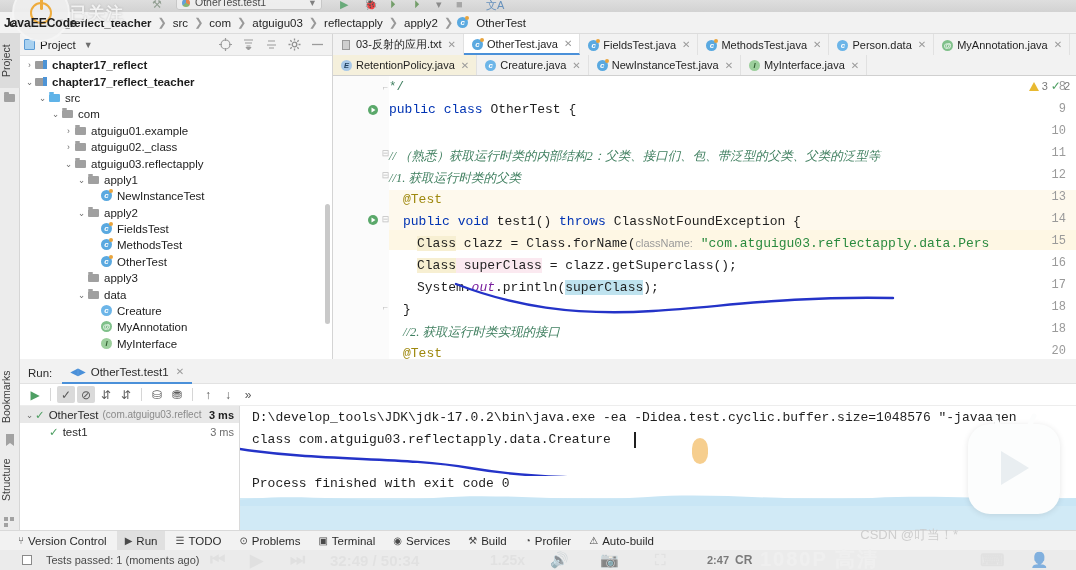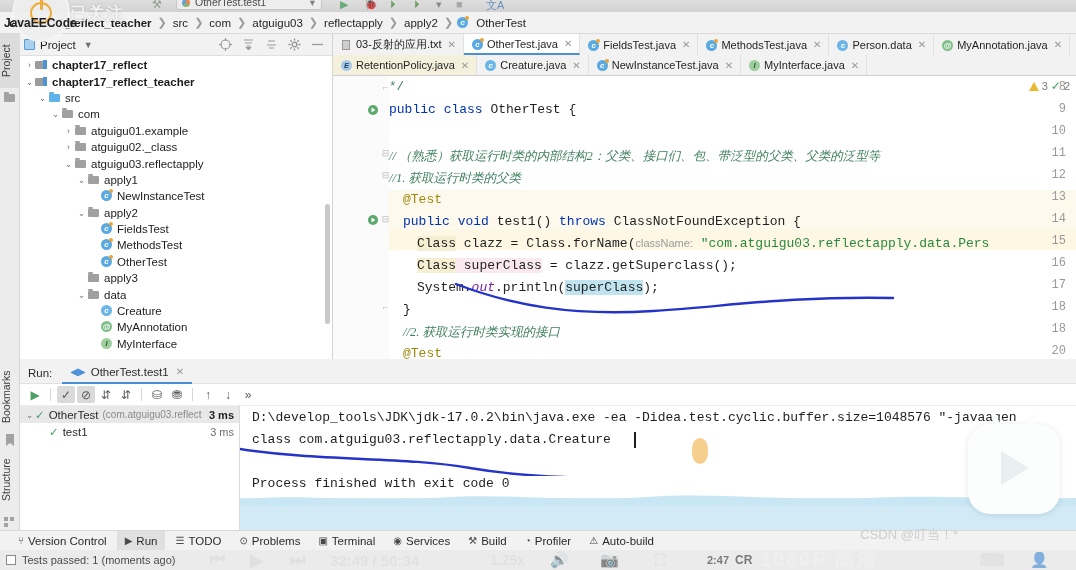--- a/index.html
+++ b/index.html
@@ -187,21 +187,21 @@
   
   .statusbar {
     position:absolute; left:0; bottom:20px; width:1076px; height:20px;
     background:#f2f2f2; border-top:1px solid #d9d9d9;
     display:flex; align-items:center; padding-left:10px; gap:2px; font-size:11.5px; color:#2b2b2b;
   }
   .sb { display:flex; align-items:center; gap:4px; padding:0 8px; height:20px; white-space:nowrap;}
   .sb.on { background:#e0e0e0; }
   .footbar {
     position:absolute; left:0; bottom:0; width:1076px; height:20px; background:#ebebeb;
-    display:flex; align-items:center; padding-left:6px; font-size:11px; color:#4a4a4a; gap:6px;
+    display:flex; align-items:center; padding-left:22px; font-size:11px; color:#4a4a4a; gap:14px;
   }
   .chk { width:10px; height:10px; border:1px solid #8a8a8a; background:#fff; }
 
   
   .wm {
     position:absolute; color:#ffffff; opacity:.55; font-weight:bold;
     pointer-events:none; white-space:nowrap;
   }
   .wm.dark { color:#c8c8c8; opacity:.85; font-weight:normal;}
   .avatar-ov {

